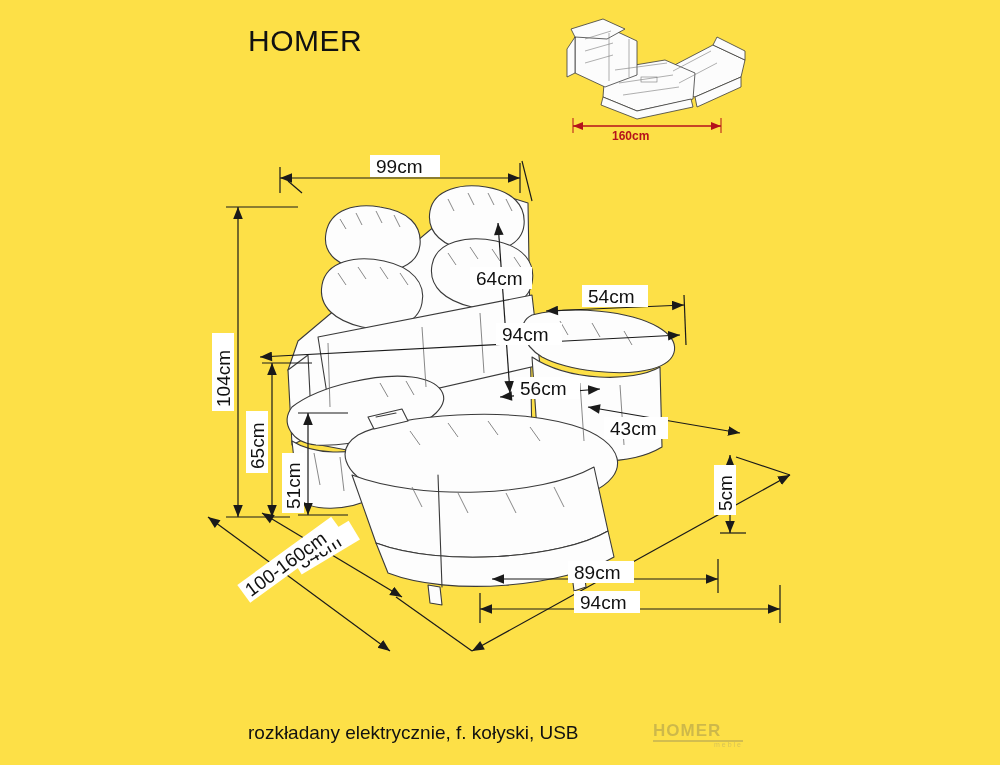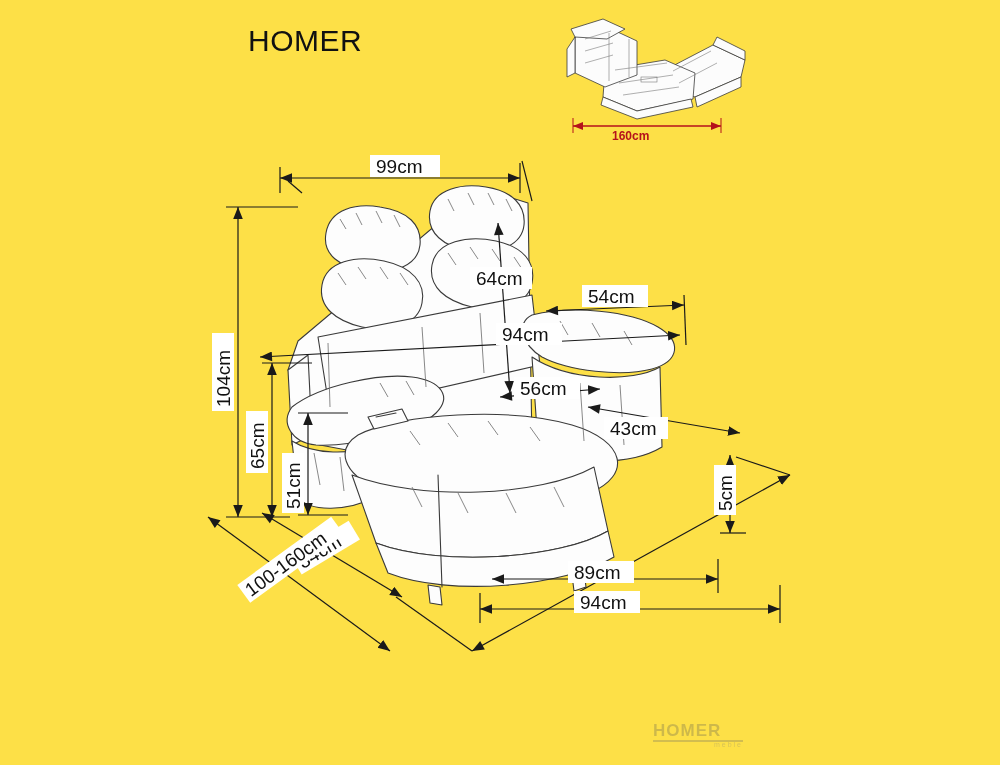--- a/index.html
+++ b/index.html
@@ -86,20 +86,21 @@
   .sofa-thin { stroke: #6a6a6a; fill: none; stroke-width: 0.8; }
   .inset-sofa { stroke: #3a3a3a; fill: #fcfcfc; stroke-width: 0.8; stroke-linejoin: round; }
   .inset-thin { stroke: #7a7a7a; fill: none; stroke-width: 0.6; }
 </style>
 </head>
 <body>
 
 <div id="sheet">
 
   <div class="title">HOMER</div>
+  <div class="caption">rozkładany elektrycznie, f. kołyski, USB</div>
 
   <svg width="210" height="120" style="position:absolute;left:545px;top:15px;">
     <g class="inset-sofa">
 
       <path d="M120 55 L168 30 L200 45 L196 62 L150 82 L120 70 Z"></path>
       <path d="M150 82 L152 92 L196 72 L196 62 Z"></path>
       <path d="M168 30 L172 22 L200 36 L200 45 Z"></path>
 
       <path d="M60 55 L120 45 L150 58 L148 84 L92 96 L58 82 Z"></path>
 

